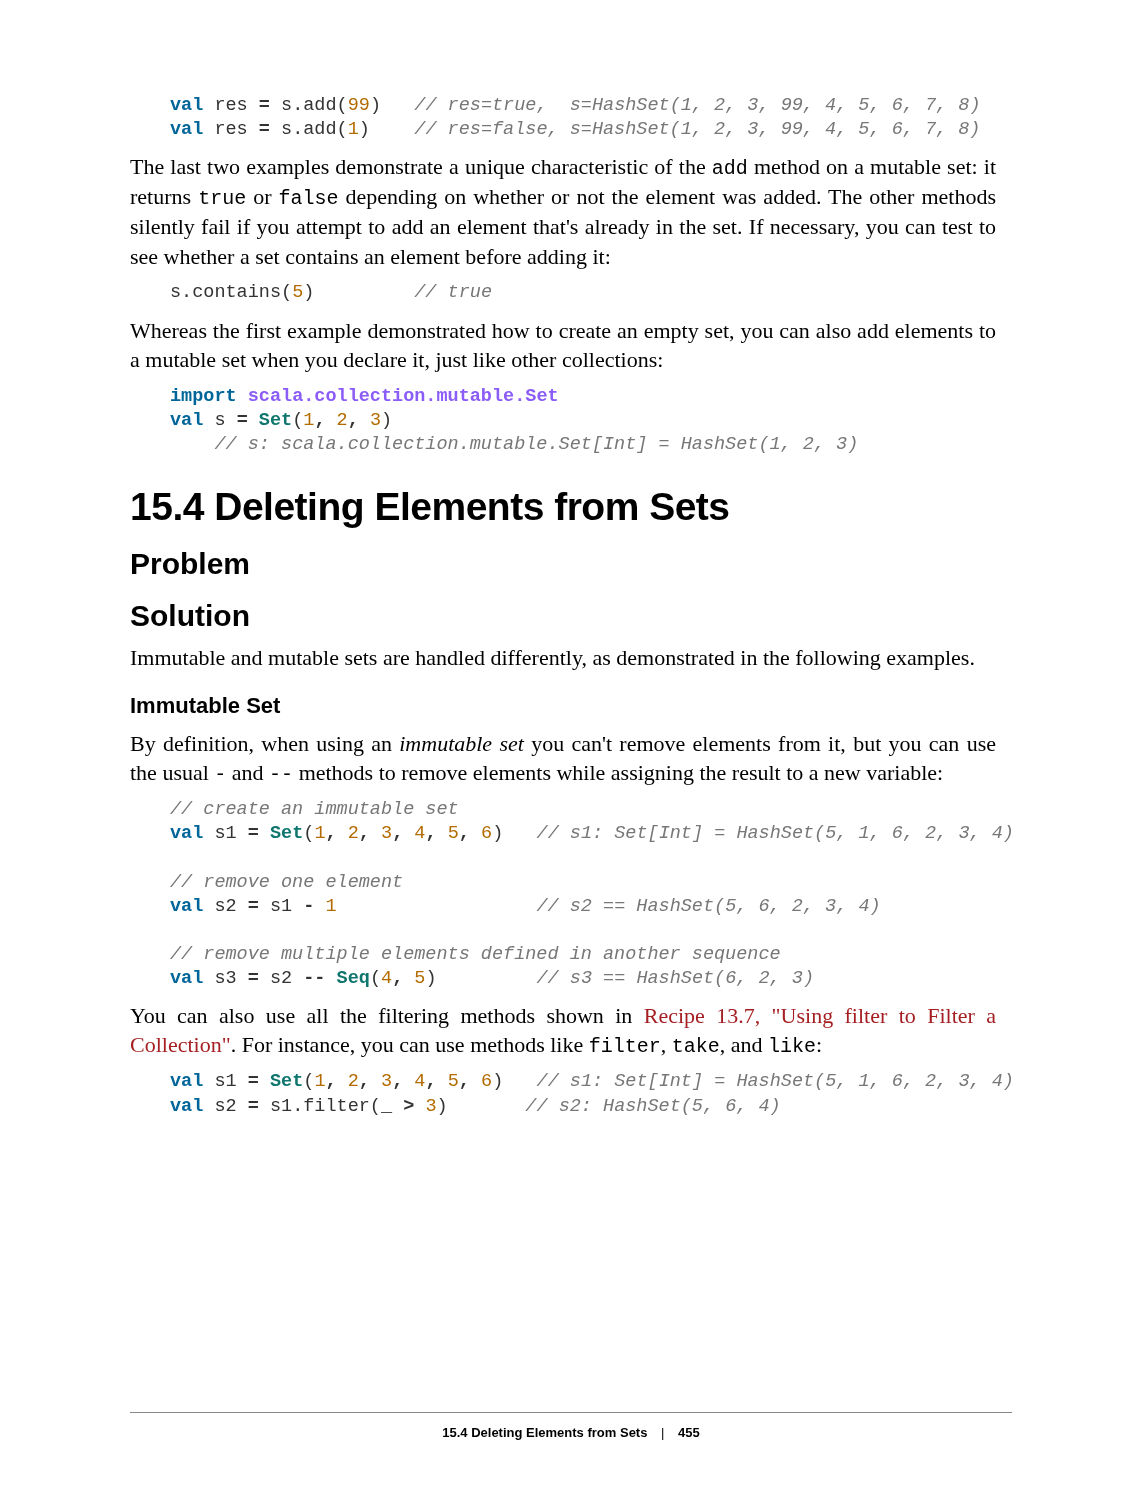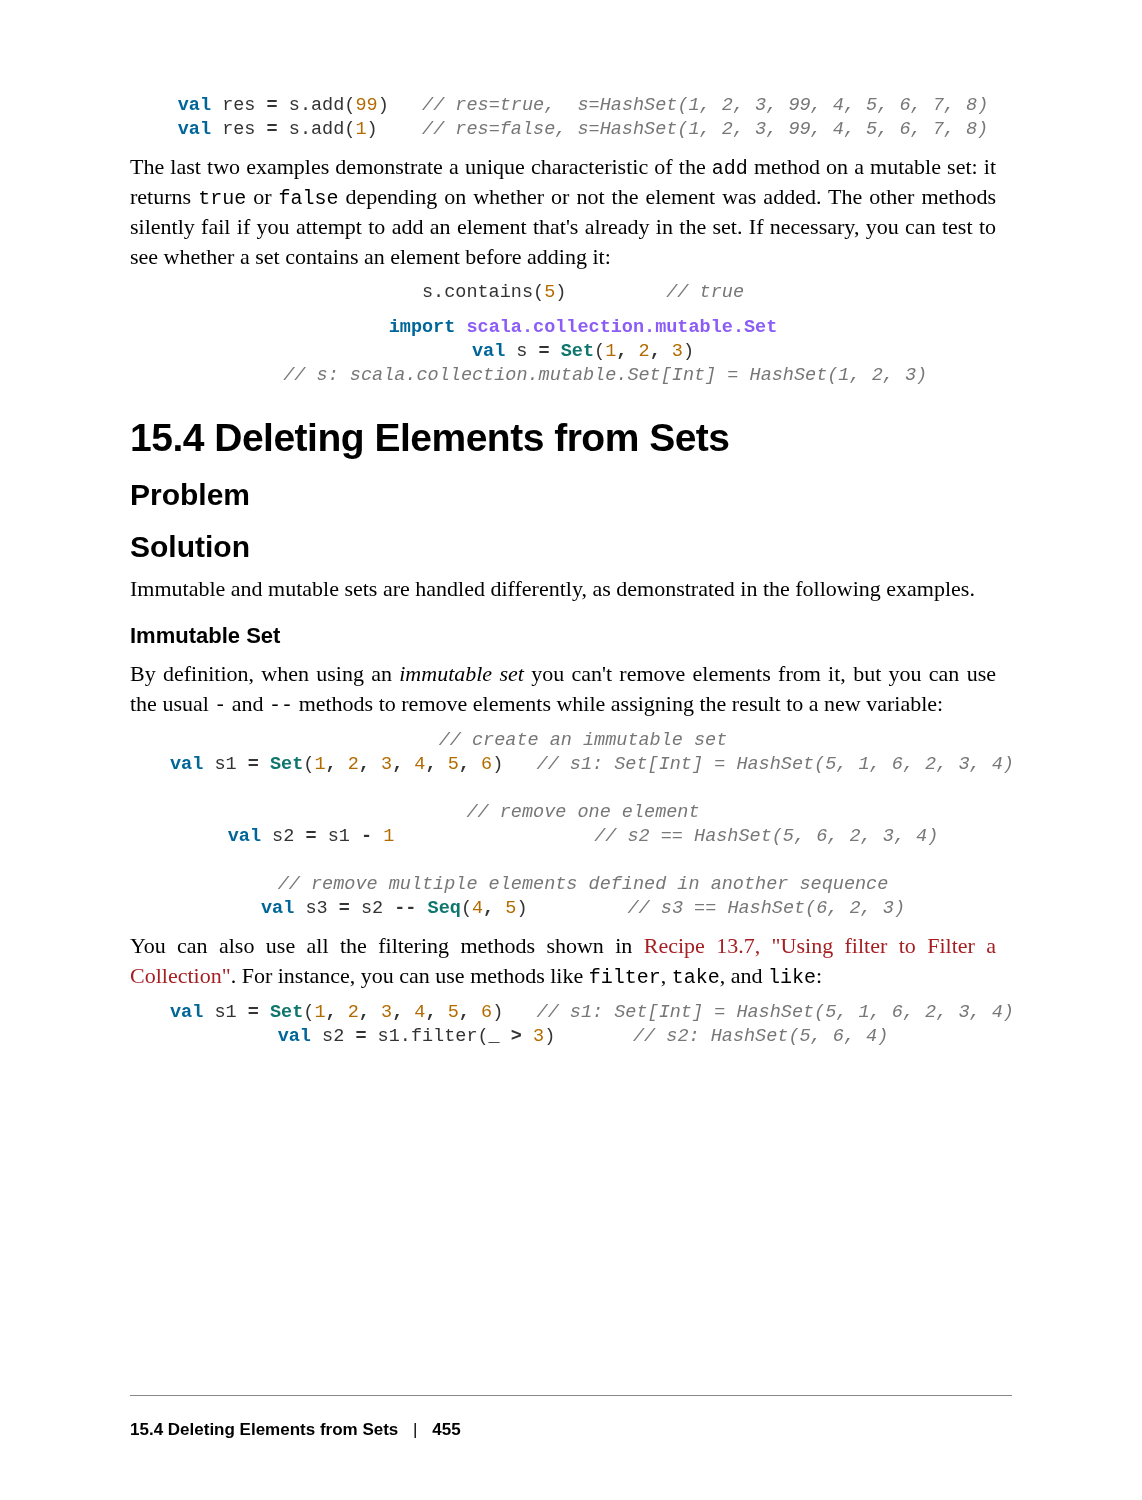--- a/index.html
+++ b/index.html
@@ -16,21 +16,20 @@
     padding: 90px 130px 60px 130px;
     position: relative;
   }
   .code-block {
     font-family: Consolas, 'Courier New', monospace;
     font-size: 18.5px;
     line-height: 1.3;
     white-space: pre;
     margin: 4px 16px 10px 40px;
     color: #333;
-    text-align: center;
   }
   .kw   { color: #006699; font-weight: bold; }   
   .fn   { color: #0f766e; font-weight: bold; }   
   .pkg  { color: #8b5cf6; font-weight: bold; }   
   .num  { color: #b36b00; }
   .op   { color: #333; font-weight: bold; }
   .cm   { color: #777; font-style: italic; }
 
   p.body {
     font-size: 22px;
@@ -61,41 +60,42 @@
     font-size: 22px;
     margin: 20px 0 6px 0;
   }
 
   .footer {
     position: absolute;
     bottom: 60px;
     left: 130px;
     right: 130px;
     border-top: 1px solid #888;
-    padding-top: 24px;
-    text-align: left;
+    padding-top: 12px;
+    text-align: center;
     font-family: 'Myriad Pro', 'Segoe UI', 'Helvetica Neue', Arial, sans-serif;
-    font-size: 17px;
+    font-size: 13px;
   }
   .footer .title { font-weight: 700; }
   .footer .sep { margin: 0 10px; }
   .footer .pn { font-weight: 700; }
 </style>
 </head>
 <body>
 
 <div class="page">
 
   <div class="code-block"><span class="kw">val</span> res <span class="op">=</span> s.add(<span class="num">99</span>)   <span class="cm">// res=true,  s=HashSet(1, 2, 3, 99, 4, 5, 6, 7, 8)</span>
 <span class="kw">val</span> res <span class="op">=</span> s.add(<span class="num">1</span>)    <span class="cm">// res=false, s=HashSet(1, 2, 3, 99, 4, 5, 6, 7, 8)</span></div>
 
   <p class="body">The last two examples demonstrate a unique characteristic of the <span class="mono">add</span> method on a mutable set: it returns <span class="mono">true</span> or <span class="mono">false</span> depending on whether or not the element was added. The other methods silently fail if you attempt to add an element that's already in the set. If necessary, you can test to see whether a set contains an element before adding it:</p>
 
   <div class="code-block">s.contains(<span class="num">5</span>)         <span class="cm">// true</span></div>
 
+  <p class="body">Whereas the first example demonstrated how to create an empty set, you can also add elements to a mutable set when you declare it, just like other collections:</p>
 
   <div class="code-block"><span class="kw">import</span> <span class="pkg">scala.collection.mutable.Set</span>
 <span class="kw">val</span> s <span class="op">=</span> <span class="fn">Set</span>(<span class="num">1</span><span class="op">,</span> <span class="num">2</span><span class="op">,</span> <span class="num">3</span>)
     <span class="cm">// s: scala.collection.mutable.Set[Int] = HashSet(1, 2, 3)</span></div>
 
   <h1 class="section">15.4 Deleting Elements from Sets</h1>
 
   <h2 class="sub">Problem</h2>
 
   <h2 class="sub">Solution</h2>

